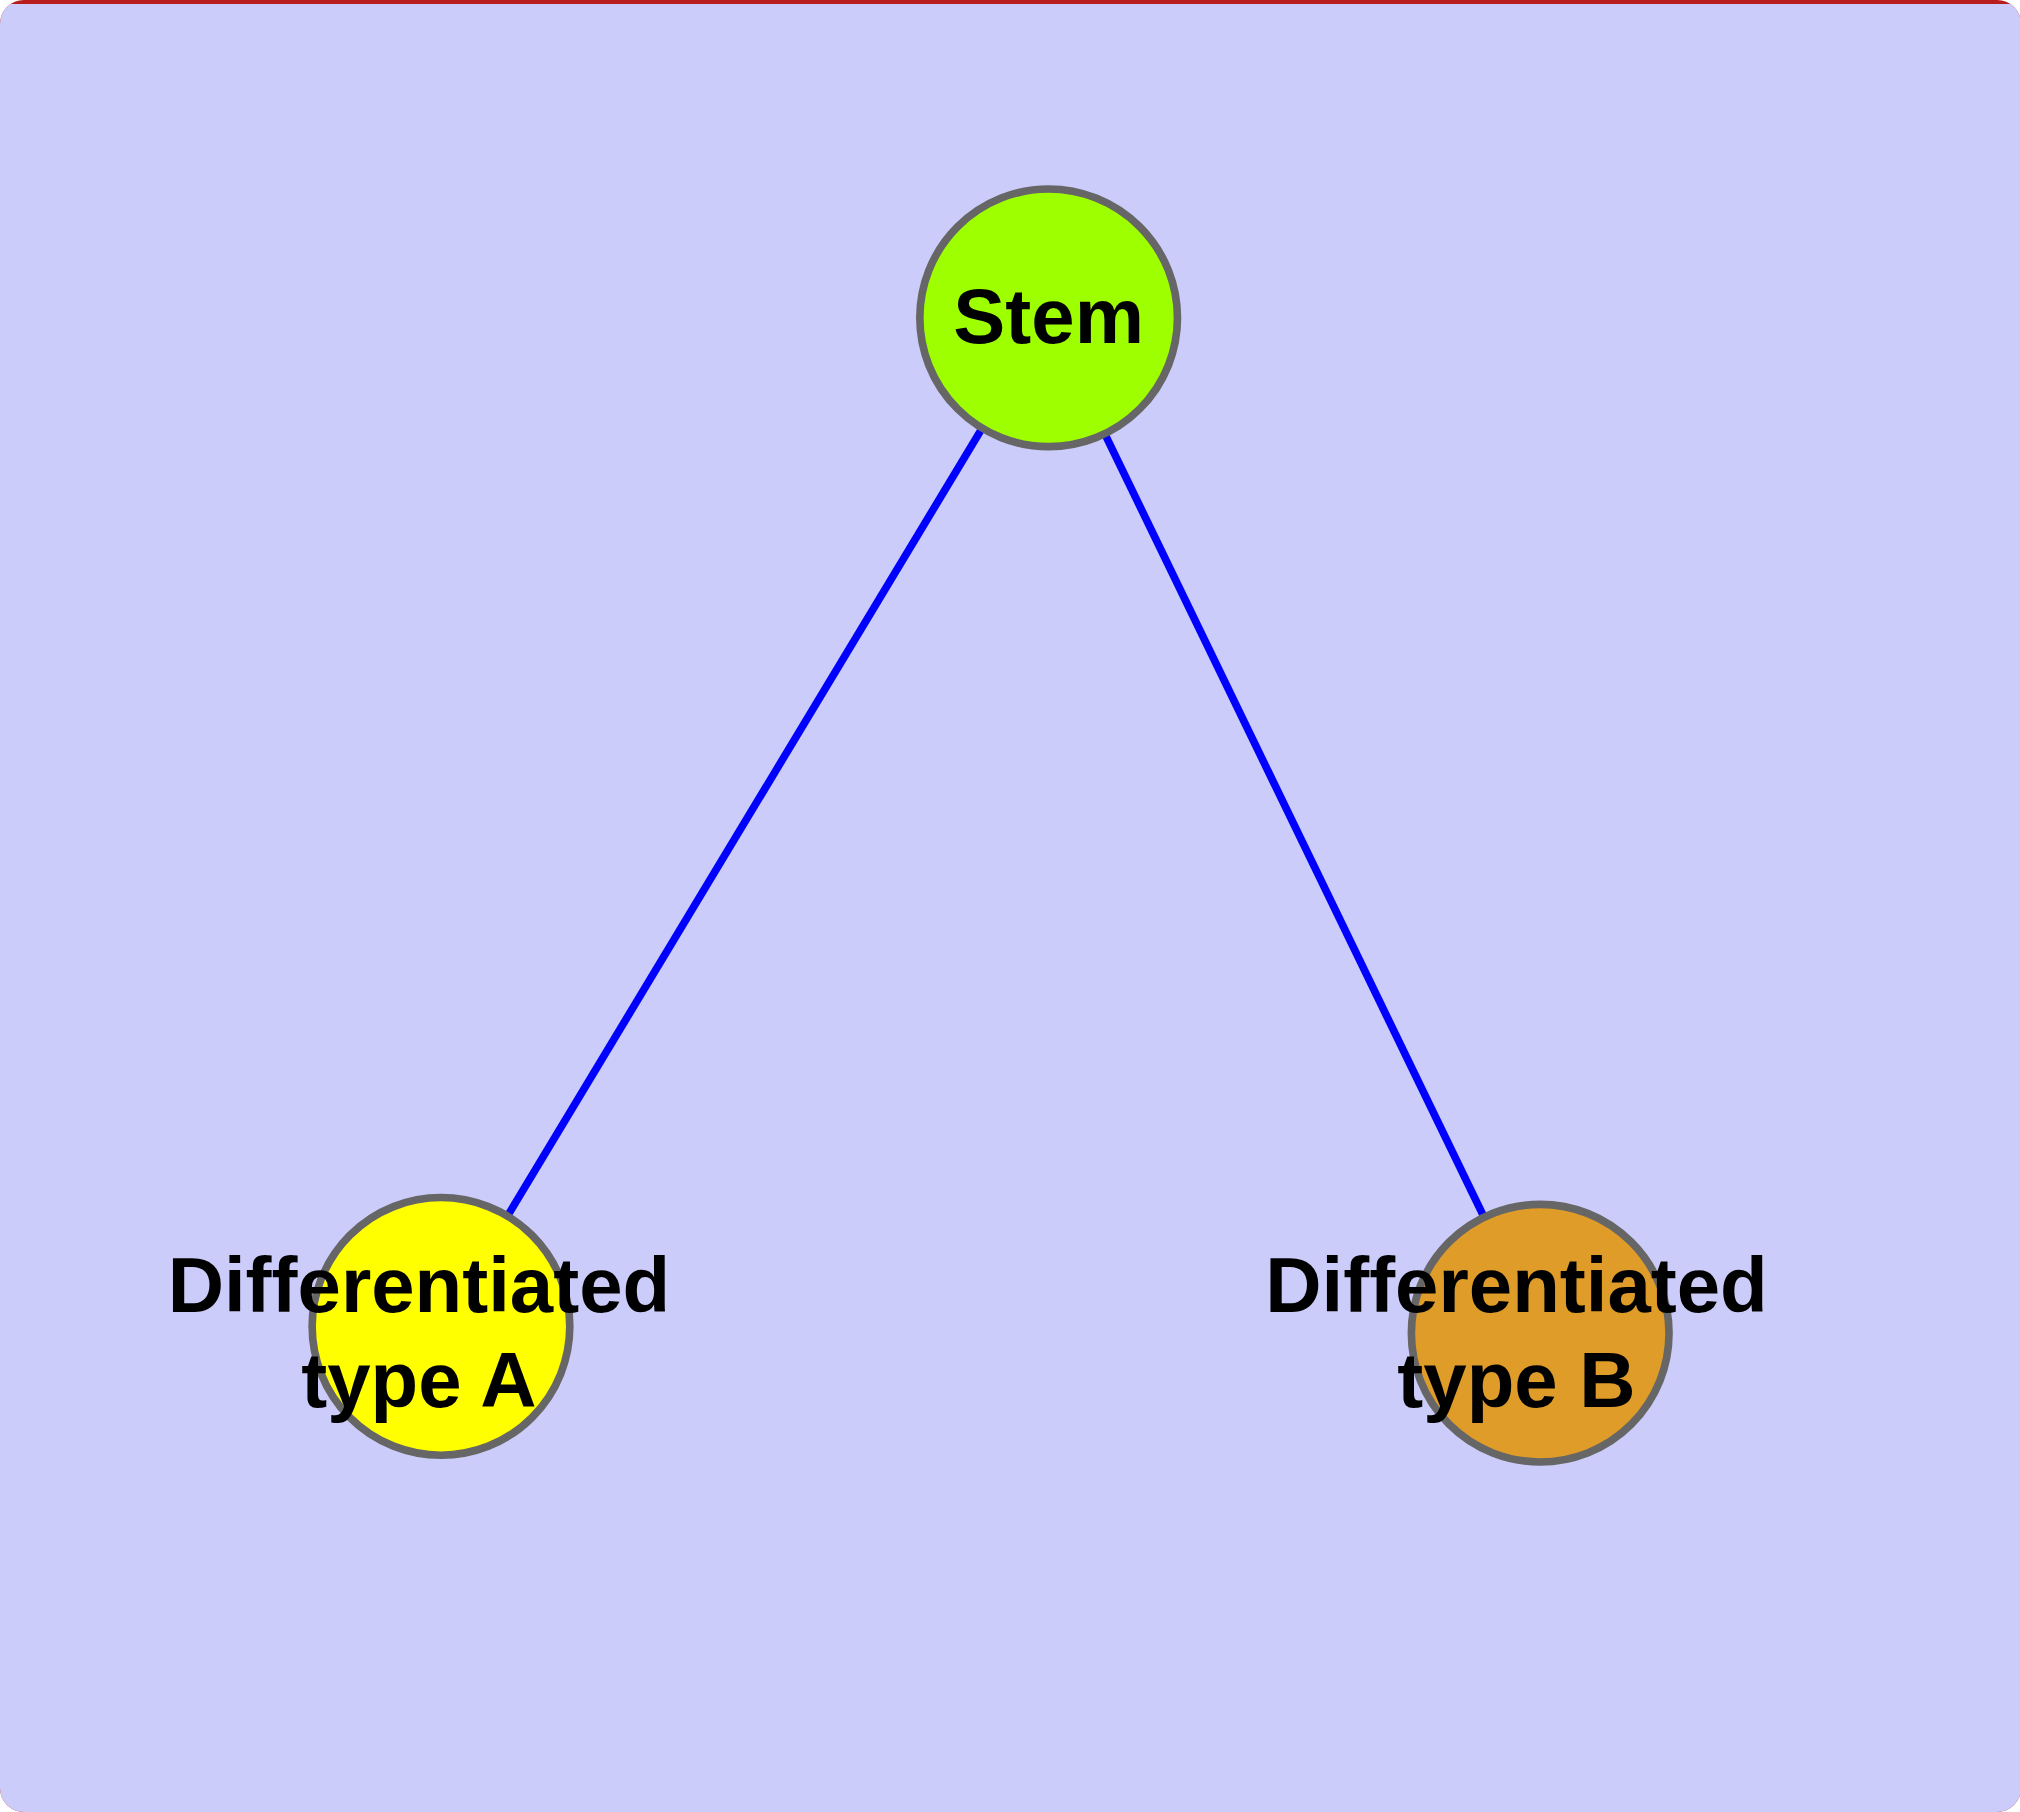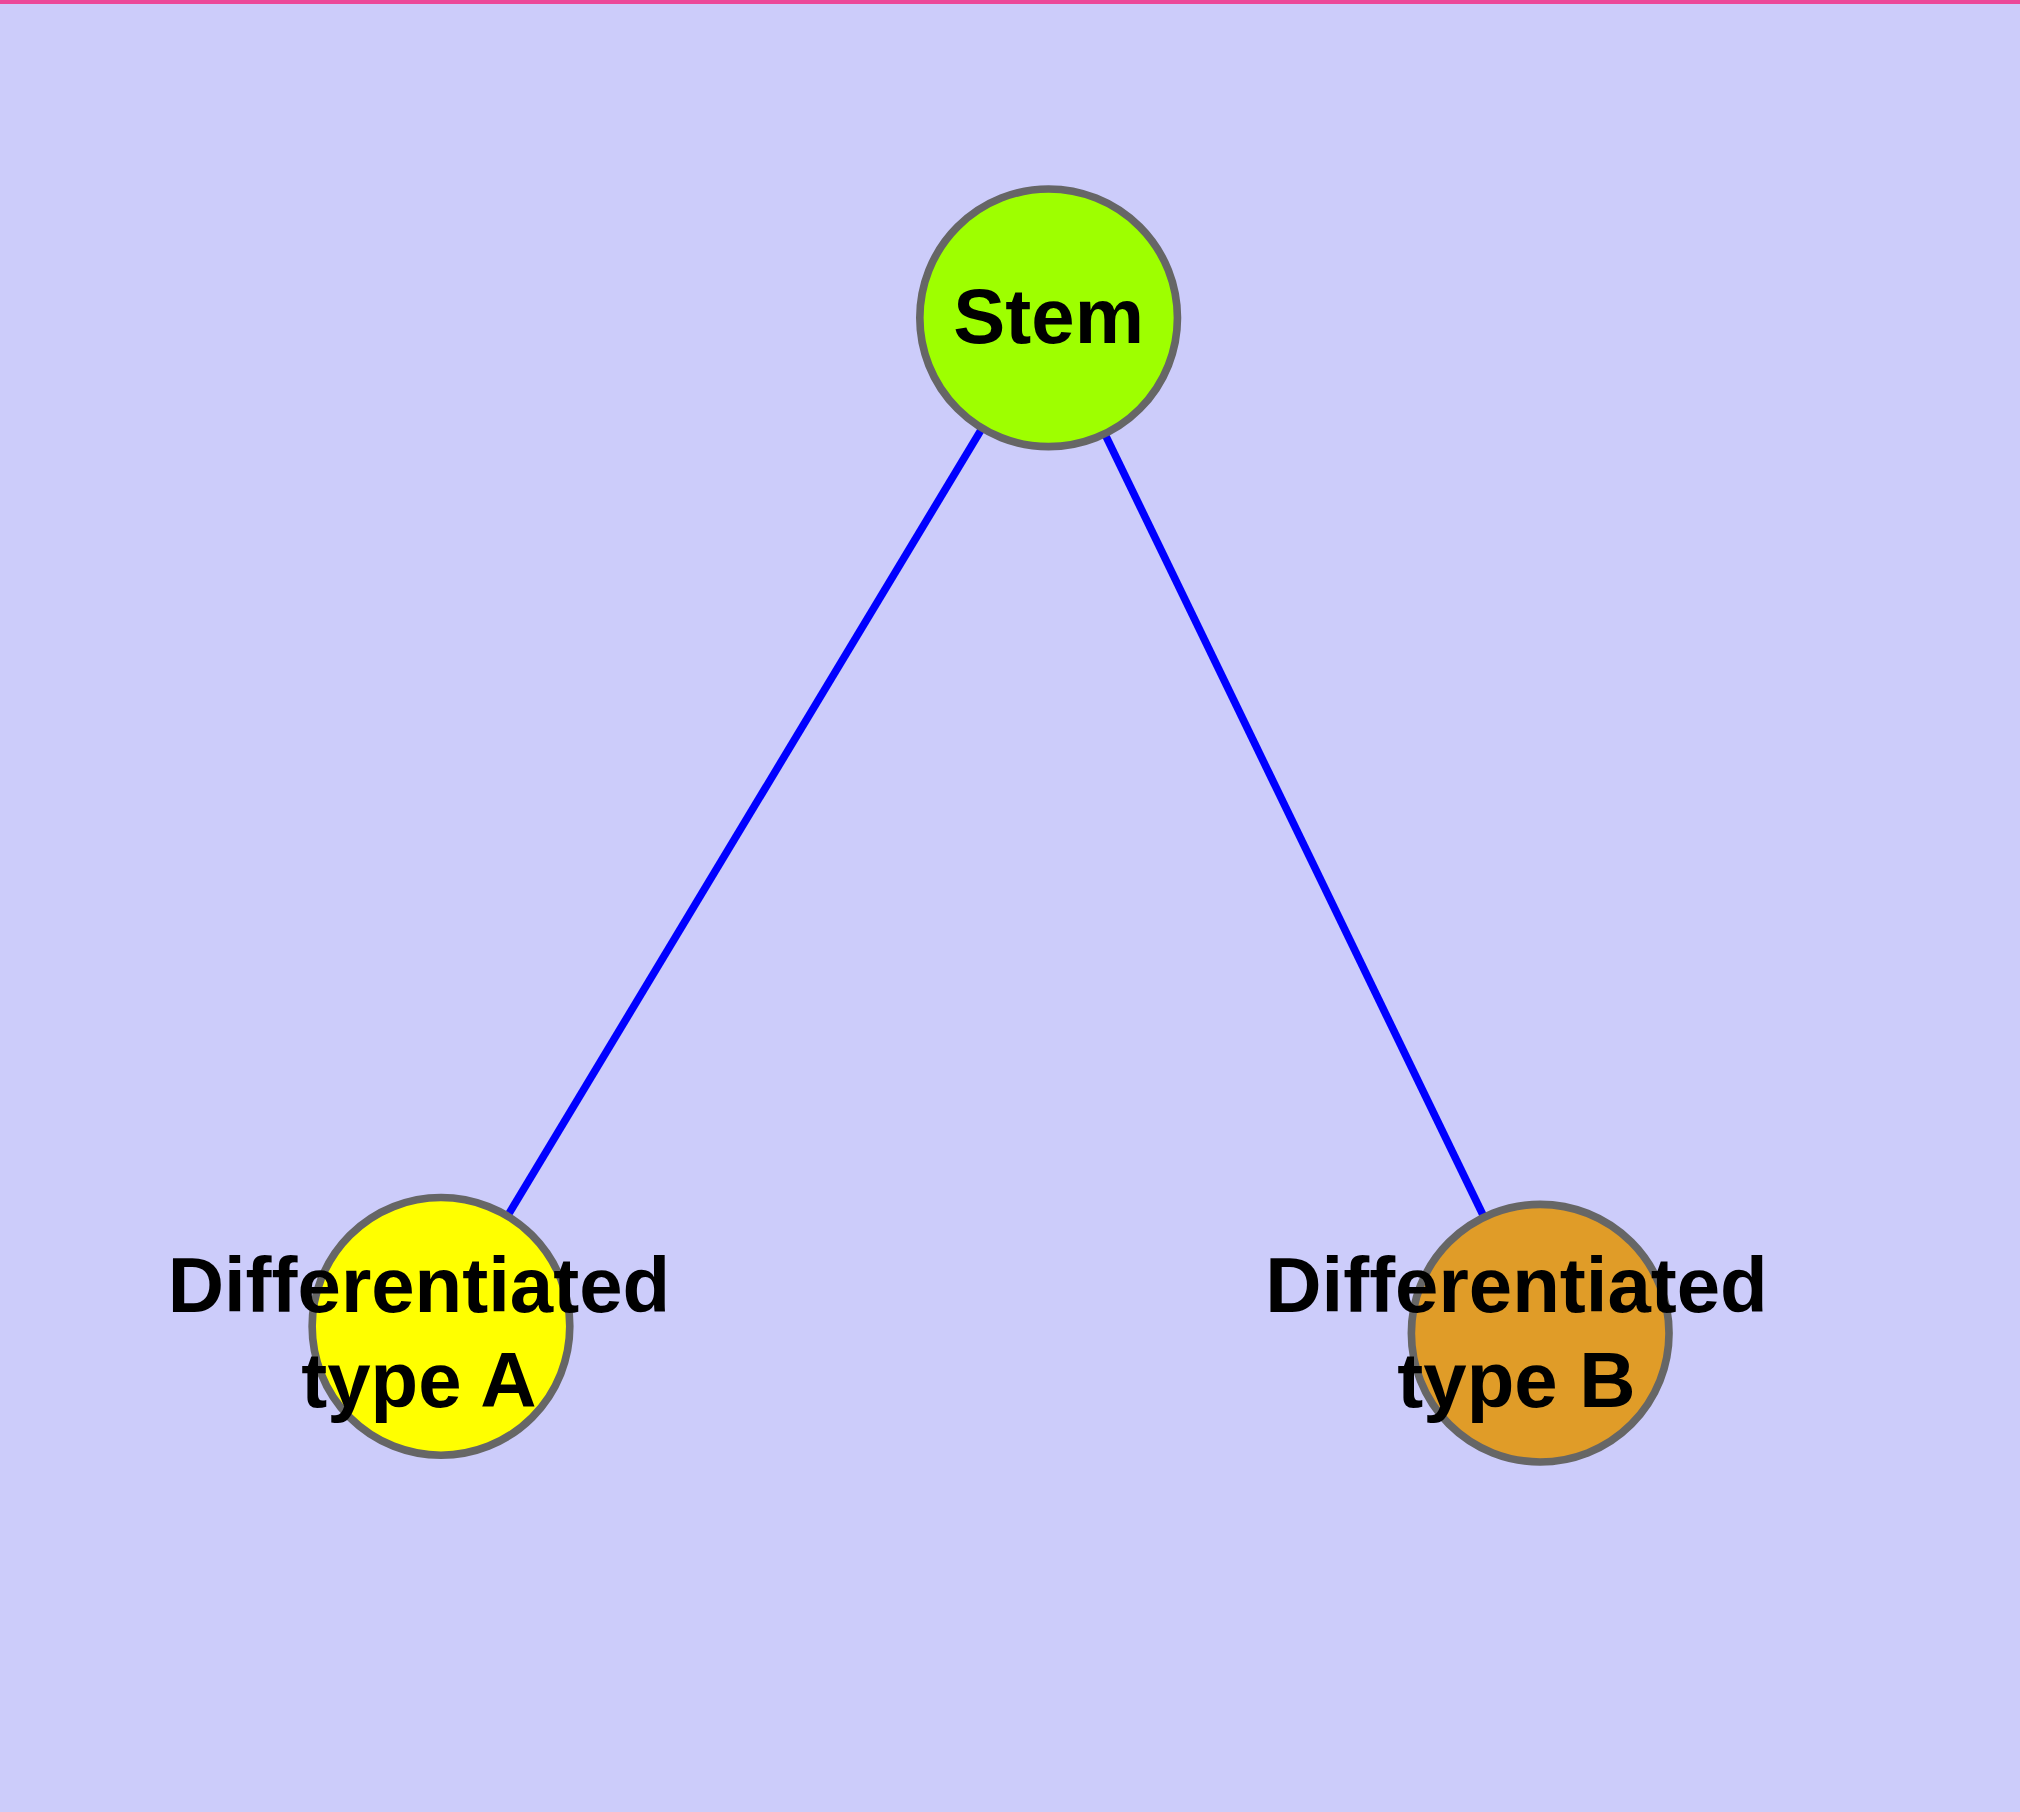--- a/index.html
+++ b/index.html
@@ -4,23 +4,24 @@
 <style>
   html, body {
     margin: 0;
     padding: 0;
     background: #ffffff;
   }
   #canvas {
     position: relative;
     width: 2021px;
     height: 1812px;
-    background: #ec4899;
+    background: #b91c1c;
     overflow: hidden;
     font-family: "Liberation Sans", sans-serif;
+    border-radius: 24px;
   }
   #graph-surface {
     position: absolute;
     left: 0;
     top: 4.2px;
     width: 2021px;
     height: 1808px;
     background: #ccccfa;
   }
   svg.graph {

